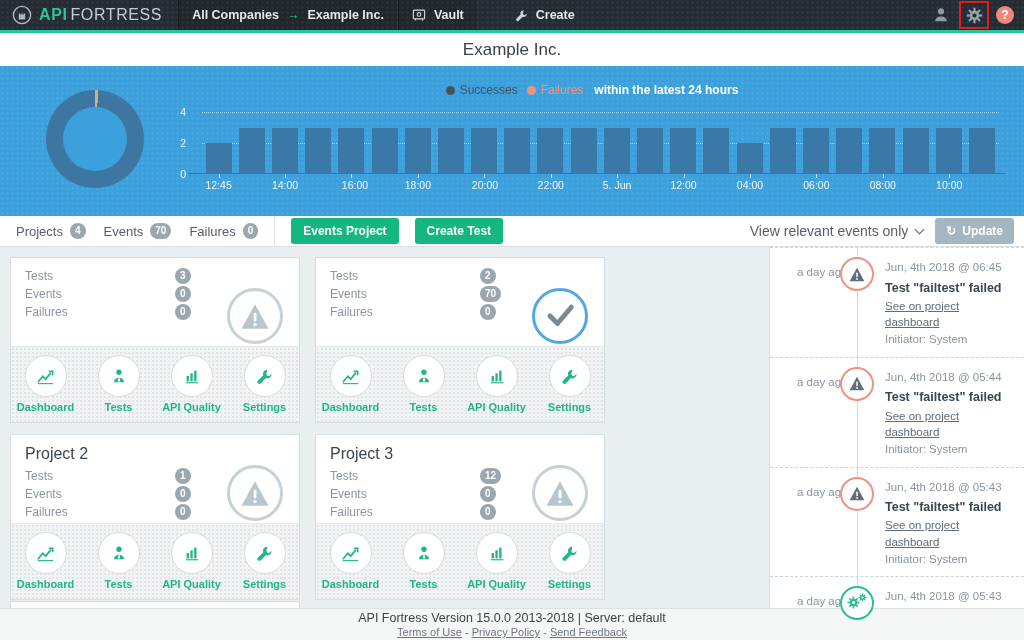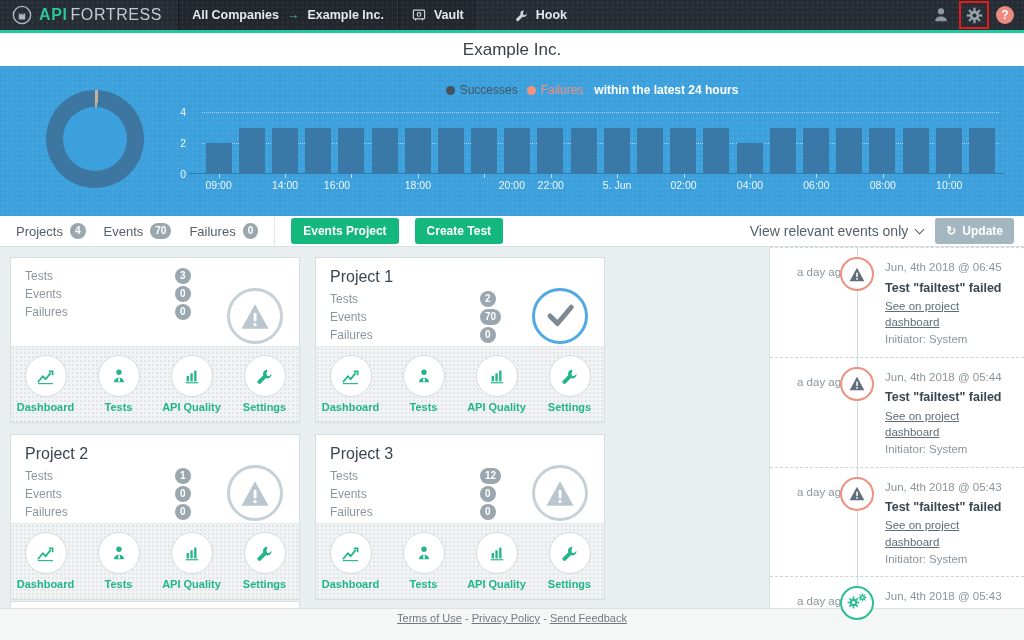--- a/index.html
+++ b/index.html
@@ -142,21 +142,21 @@
       <rect x="1.6" y="2.4" width="12.8" height="10" rx="1" fill="none" stroke="#cfd6db" stroke-width="1.3"></rect>
       <circle cx="8" cy="7.4" r="2.1" fill="none" stroke="#cfd6db" stroke-width="1.2"></circle>
       <path d="M4 12.6 v1.6 M12 12.6 v1.6" stroke="#cfd6db" stroke-width="1.3"></path>
     </svg>
     <span>Vault</span>
   </div>
   <div class="nav-group plain" style="margin-left:24px;">
     <svg width="13" height="13" viewBox="0 0 20 20">
       <path d="M13.5 2.2 a4.6 4.6 0 0 0 -4.9 6.4 L2.8 14.4 a2.3 2.3 0 1 0 3.2 3.2 L11.8 11.8 a4.6 4.6 0 0 0 6.4 -4.9 l-2.9 2.9 -2.3 -0.8 -0.8 -2.3 z" fill="#cfd6db"></path>
     </svg>
-    <span>Hook</span>
+    <span>Create</span>
   </div>
   <div class="nav-icons">
     <span class="nav-ic">
       <svg width="18" height="18" viewBox="0 0 20 20">
         <circle cx="10" cy="6" r="3.4" fill="#8e99a3"></circle>
         <path d="M3.5 17 c0-3.6 2.9-5.4 6.5-5.4 s6.5 1.8 6.5 5.4 z" fill="#8e99a3"></path>
       </svg>
     </span>
     <span class="gear-annotation">
       <span class="nav-ic">
@@ -270,35 +270,35 @@
         </div>
         <div class="slot">
           <div class="bar" style="height: 46.5px;"></div>
         </div>
         <div class="slot">
           <div class="bar" style="height: 46.5px;"></div>
         </div>
       </div>
   </div>
   <div class="xlabels" id="xlabels">
-      <span class="xlab" style="left: -8.39583px;">09:00</span>
+      <span class="xlab" style="left: -8.39583px;">12:45</span>
       <span class="tickmark" style="left: 16.6042px;"></span>
       <span class="xlab" style="left: 58.0208px;">14:00</span>
       <span class="tickmark" style="left: 83.0208px;"></span>
-      <span class="xlab" style="left: 110px;">16:00</span>
+      <span class="xlab" style="left: 128px;">16:00</span>
       <span class="tickmark" style="left: 149.438px;"></span>
       <span class="xlab" style="left: 190.854px;">18:00</span>
       <span class="tickmark" style="left: 215.854px;"></span>
-      <span class="xlab" style="left: 273px; text-align: right;">20:00</span>
+      <span class="xlab" style="left: 258px;">20:00</span>
       <span class="tickmark" style="left: 282.271px;"></span>
       <span class="xlab" style="left: 323.688px;">22:00</span>
       <span class="tickmark" style="left: 348.688px;"></span>
       <span class="xlab" style="left: 390.104px;">5. Jun</span>
       <span class="tickmark" style="left: 415.104px;"></span>
-      <span class="xlab" style="left: 456.521px;">02:00</span>
+      <span class="xlab" style="left: 456.521px;">12:00</span>
       <span class="tickmark" style="left: 481.521px;"></span>
       <span class="xlab" style="left: 522.938px;">04:00</span>
       <span class="tickmark" style="left: 547.938px;"></span>
       <span class="xlab" style="left: 589.354px;">06:00</span>
       <span class="tickmark" style="left: 614.354px;"></span>
       <span class="xlab" style="left: 655.771px;">08:00</span>
       <span class="tickmark" style="left: 680.771px;"></span>
       <span class="xlab" style="left: 722.188px;">10:00</span>
       <span class="tickmark" style="left: 747.188px;"></span>
     </div>
@@ -396,21 +396,20 @@
               <svg width="17" height="17" viewBox="0 0 20 20">
           <path d="M13.5 2.2 a4.6 4.6 0 0 0 -4.9 6.4 L2.8 14.4 a2.3 2.3 0 1 0 3.2 3.2 L11.8 11.8 a4.6 4.6 0 0 0 6.4 -4.9 l-2.9 2.9 -2.3 -0.8 -0.8 -2.3 z" fill="#21b68a"></path>
         </svg>
             </span>
         <span class="action-label">Settings</span>
       </span>
     </div>
   </div>
       <div class="card status-success">
     <div class="card-top">
-      <div class="card-title">Project 1</div>
       <div class="crow">
             <span class="lbl">Tests</span>
         <span class="badge">2</span>
           </div>
       <div class="crow">
             <span class="lbl">Events</span>
         <span class="badge">70</span>
           </div>
       <div class="crow">
             <span class="lbl">Failures</span>
@@ -687,14 +686,15 @@
 
       <div class="ev-init">Initiator: Info Guy</div>
     </div>
   </div>
       </div>
 
   </div>
 </div>
 
 <div class="footer">
+  <div class="f-version">API Fortress Version 15.0.0 2013-2018 | Server: default</div>
   <div class="f-links" id="flinks"><span class="flink">Terms of Use</span> - <span class="flink">Privacy Policy</span> - <span class="flink">Send Feedback</span></div>
 </div>
 
 </body></html>

